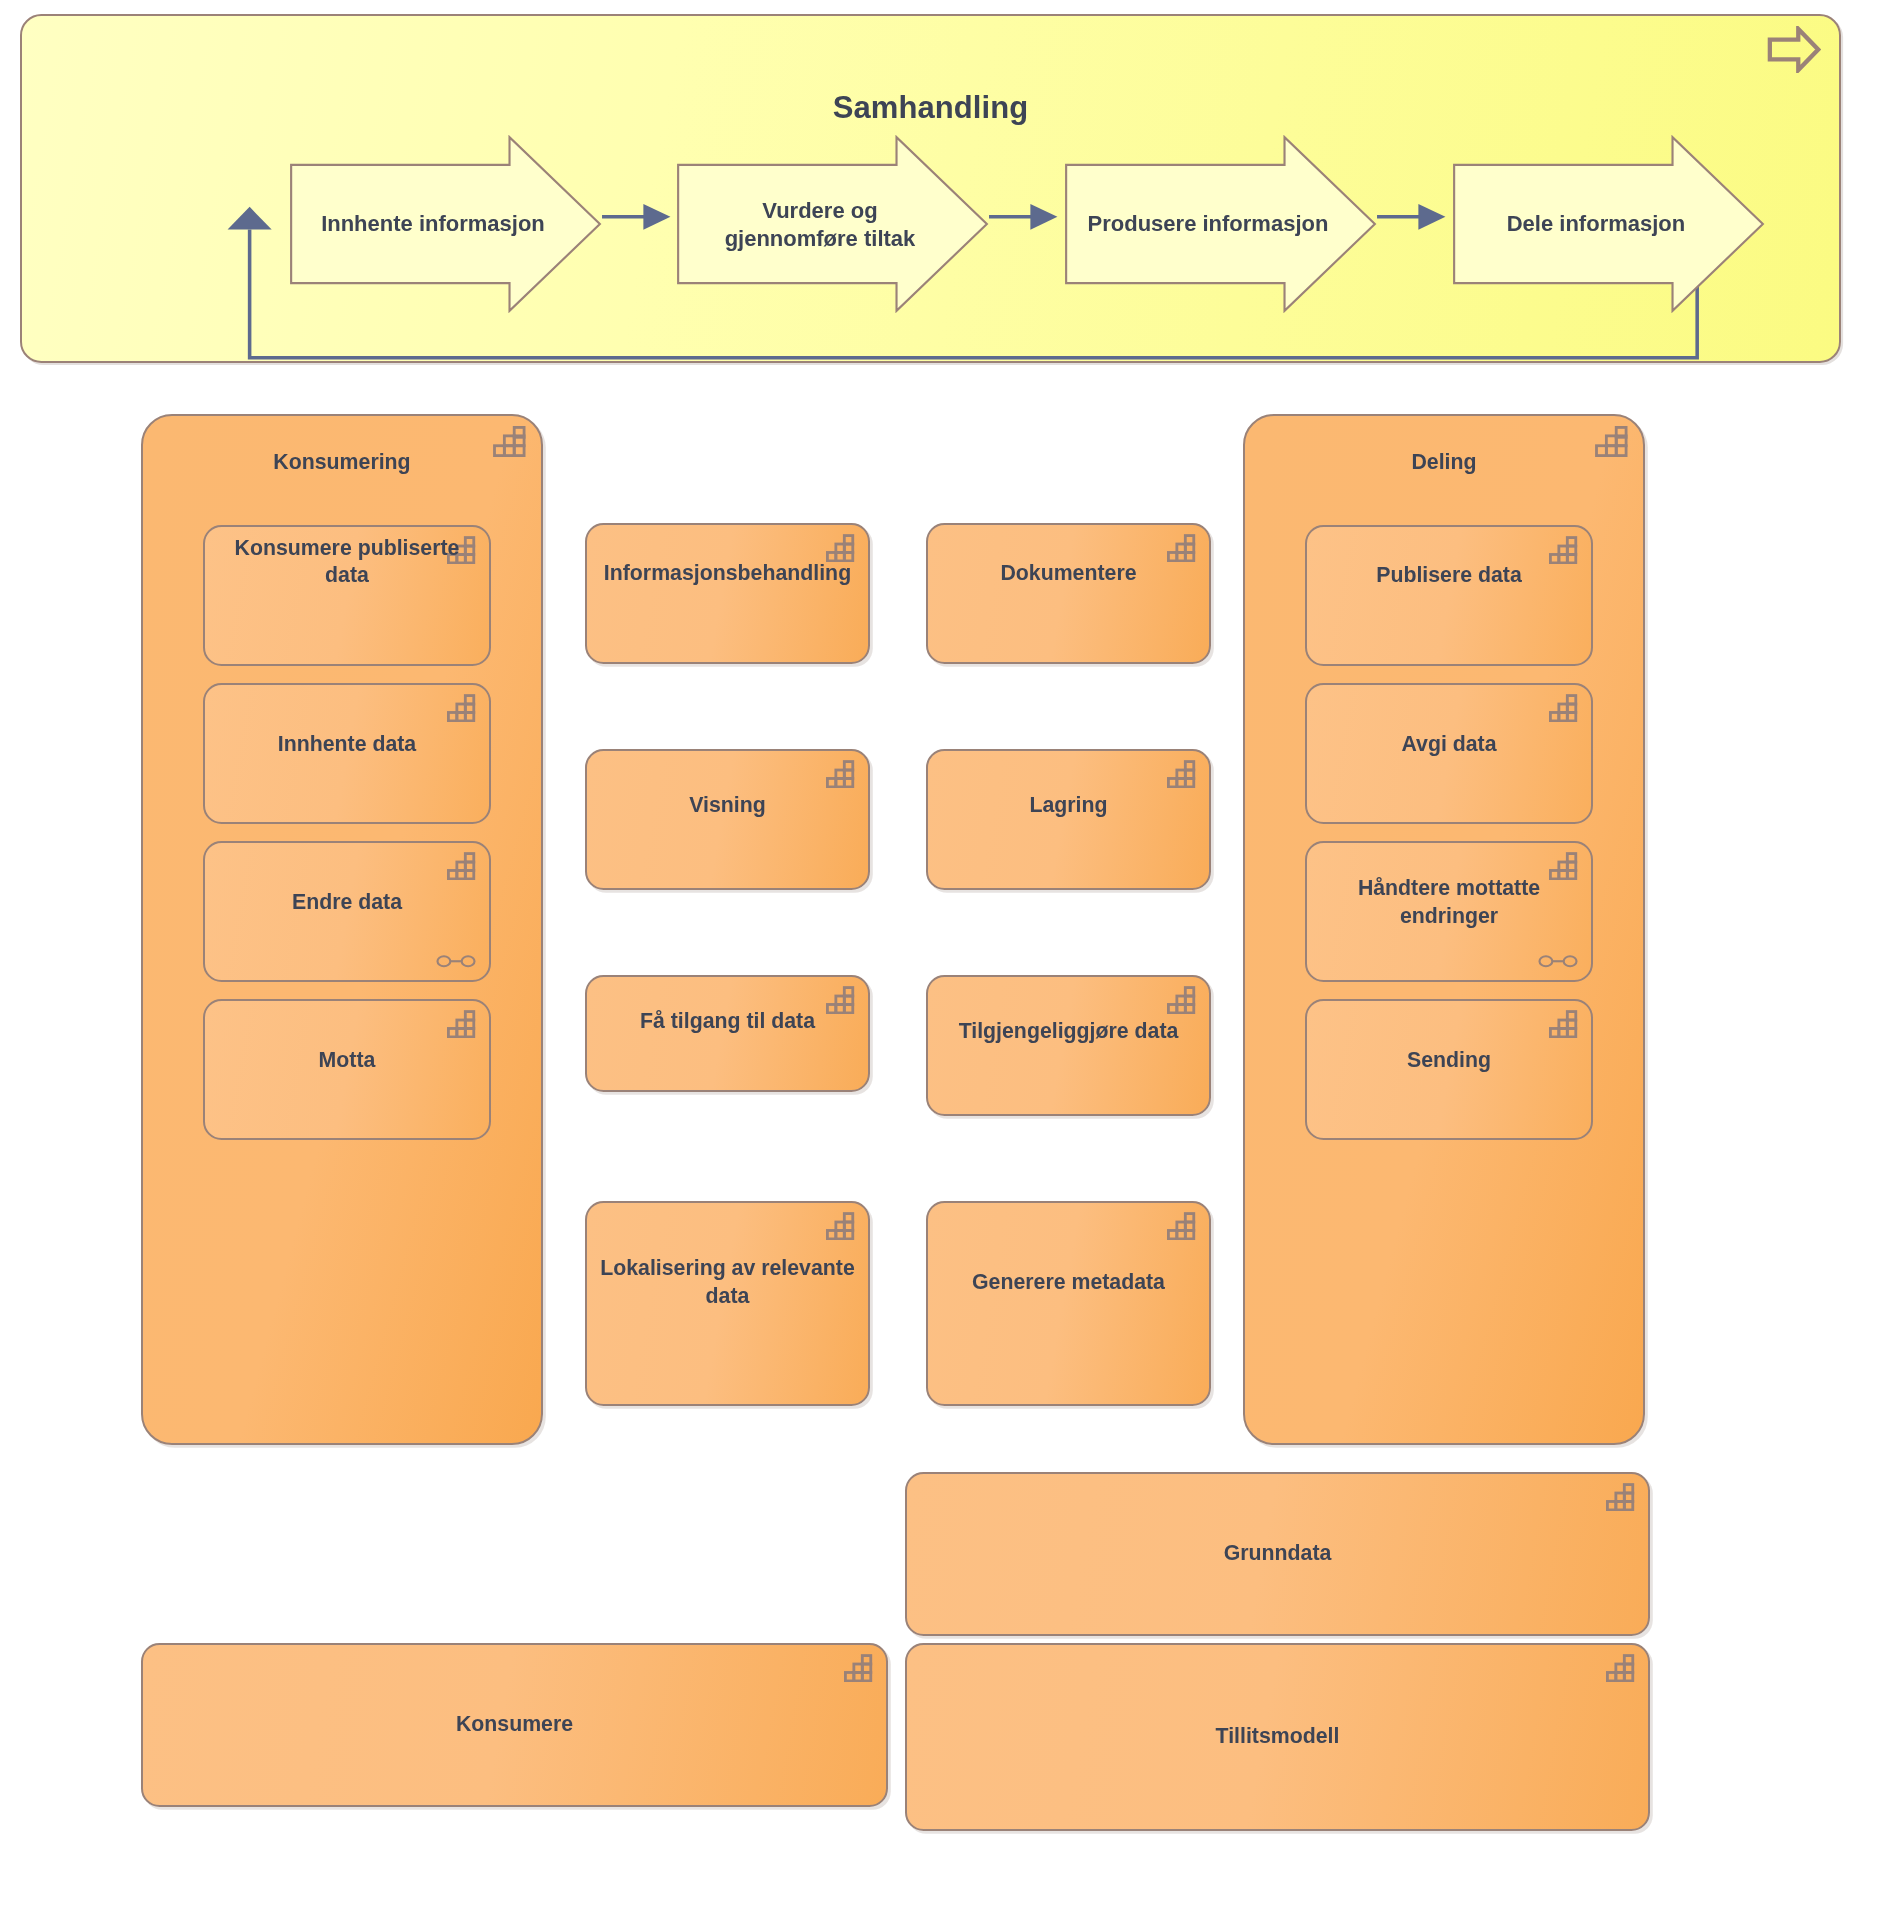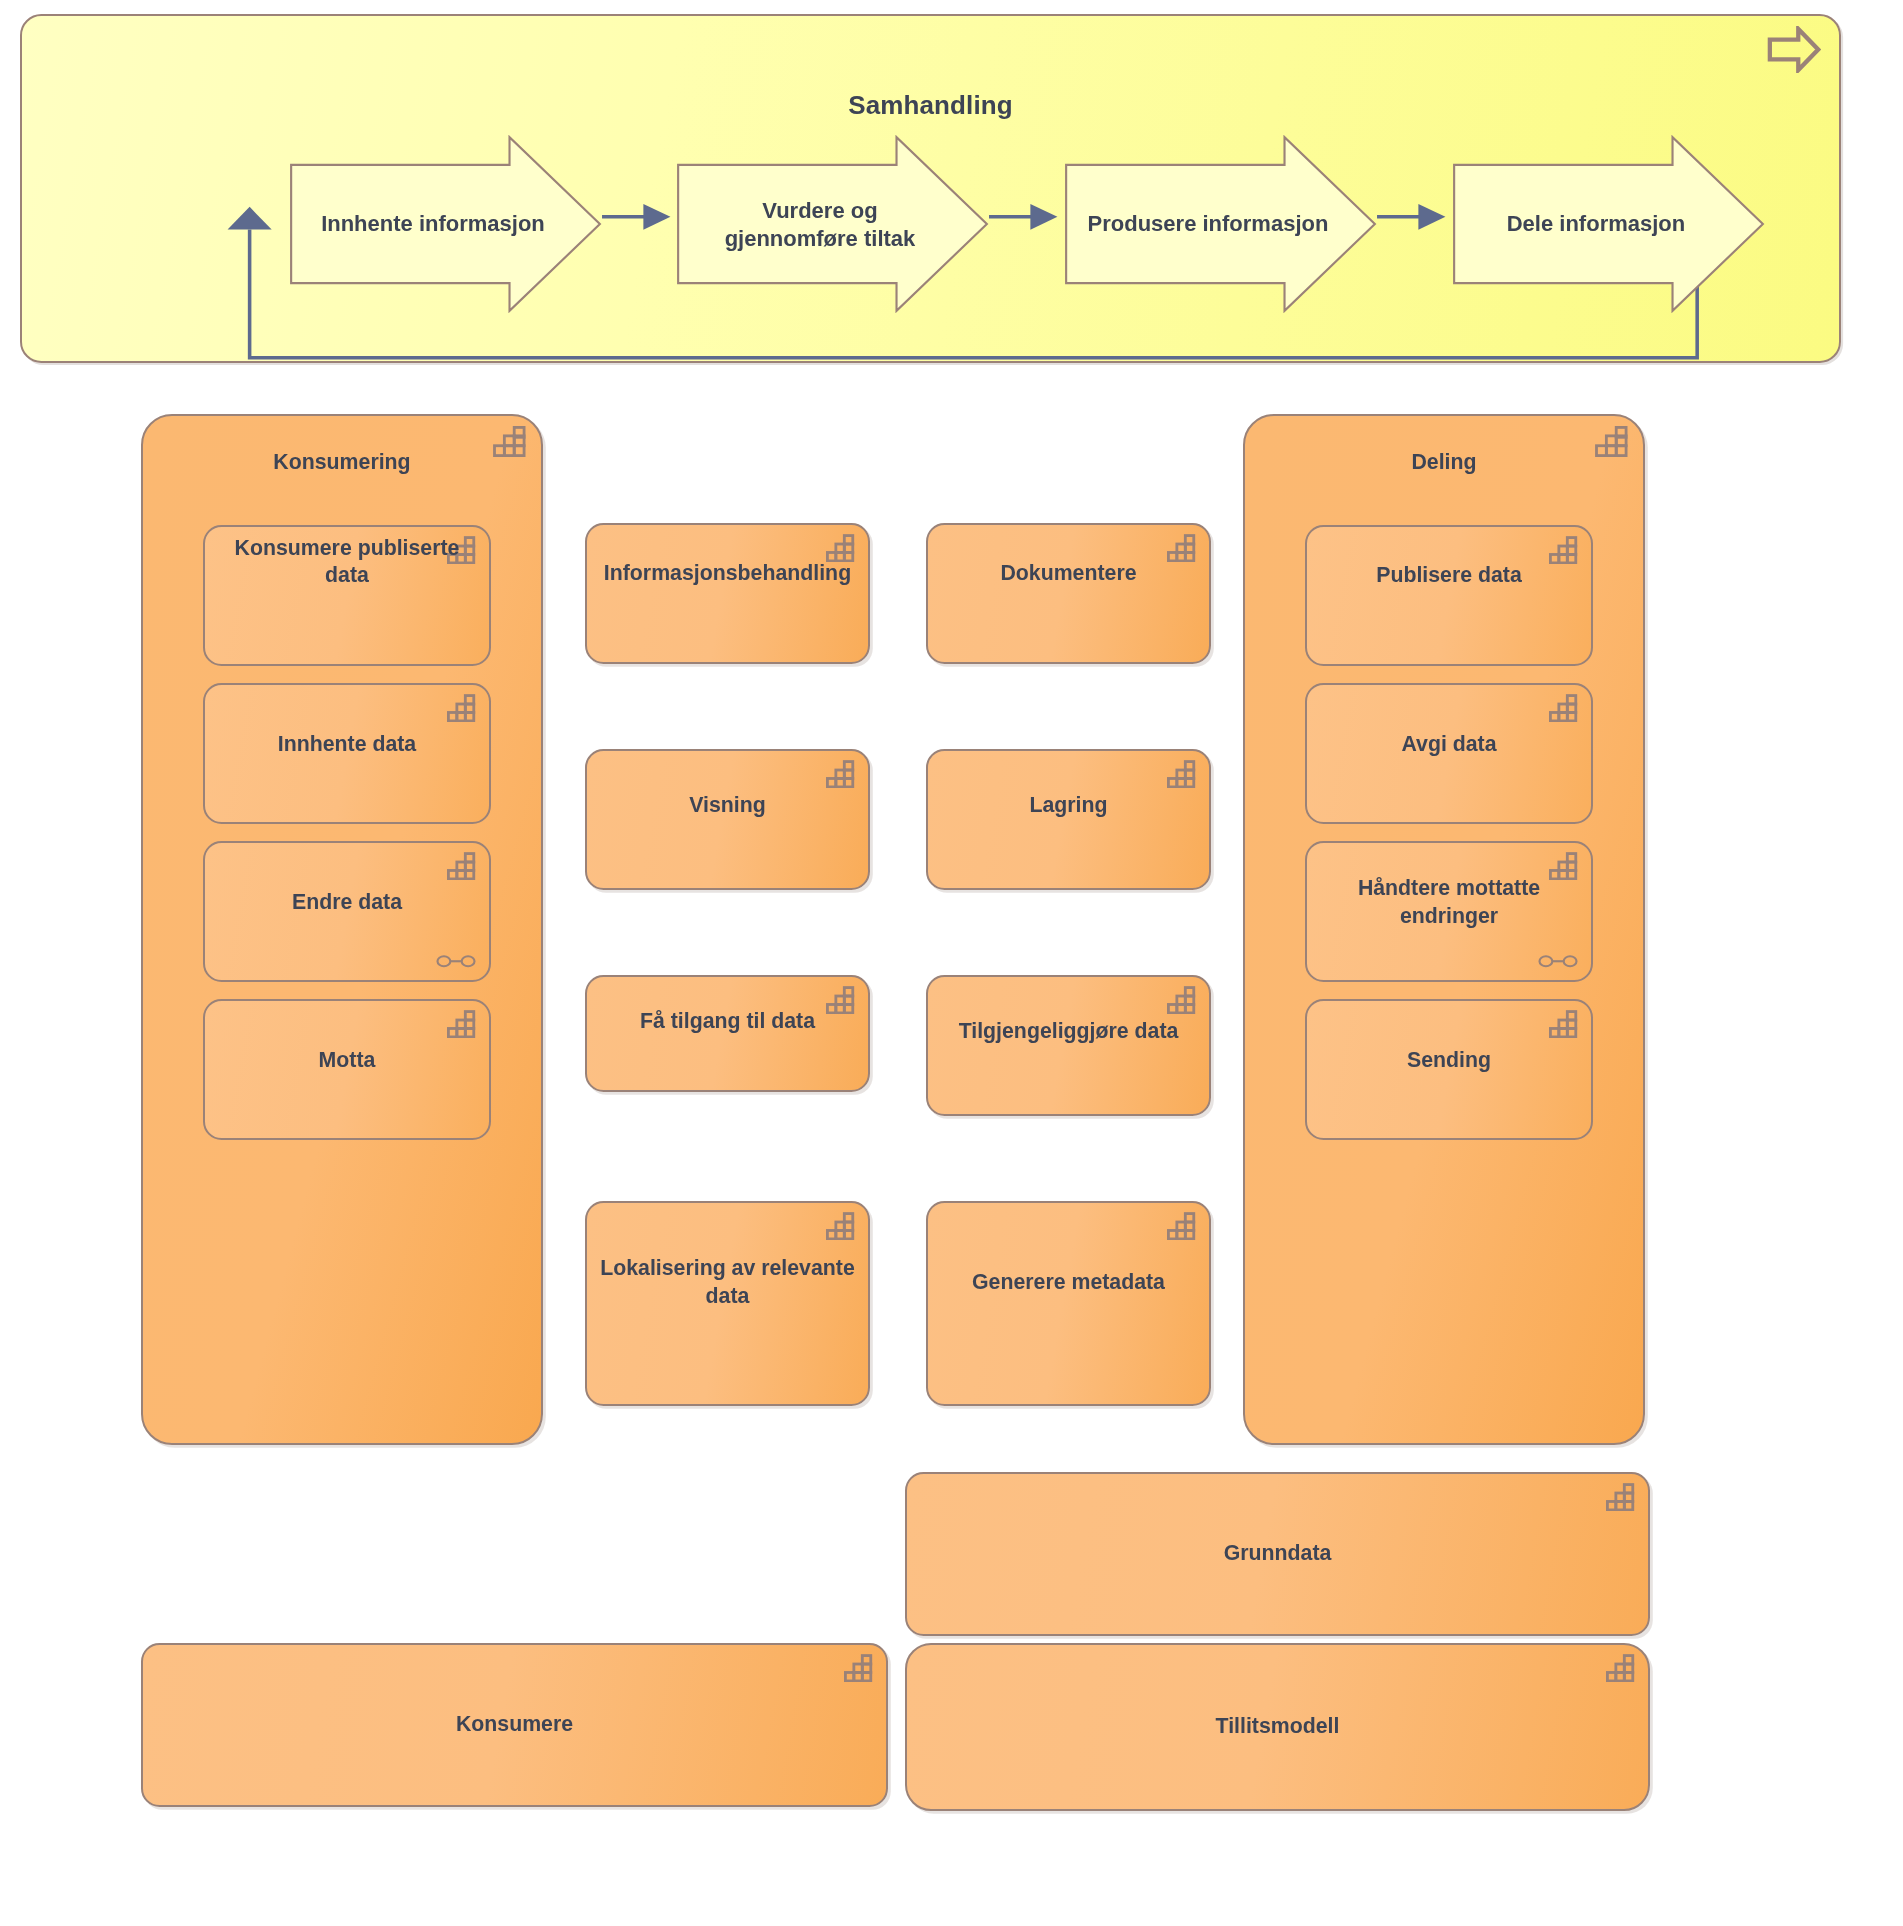--- a/index.html
+++ b/index.html
@@ -16,21 +16,21 @@
   .proc-container{
     left:20px;top:14.2px;width:1821px;height:349px;
     border:2.8px solid #9b8278;border-radius:21.3px;
     background:linear-gradient(100deg,#ffffc2 0%,#ffffb0 35%,#fbfb82 100%);
     box-shadow:2.1px 2.1px 0 rgba(120,100,90,.20);
   }
   .proc-icon{position:absolute;right:18.5px;top:10px;width:54px;height:47px;}
 
   .proc-title{
     position:absolute;left:0;right:0;top:74px;text-align:center;
-    font-size:26px;font-weight:bold;color:#3d4455;letter-spacing:0.1px;
+    font-size:31px;font-weight:bold;color:#3d4455;letter-spacing:0.1px;
   }
 
   
   .step{position:absolute;height:178px;}
   .step svg{position:absolute;left:0;top:0;width:100%;height:100%;}
   .step .lbl{
     position:absolute;left:6%;right:14%;top:50%;
     transform:translateY(-50%);
     text-align:center;font-size:22px;font-weight:bold;
     color:#3d4455;line-height:1.25;
@@ -378,21 +378,21 @@
       <rect x="2" y="26" width="12" height="12" fill="none" stroke="#9a8278" stroke-width="4"></rect>
       <rect x="14" y="26" width="12" height="12" fill="none" stroke="#9a8278" stroke-width="4"></rect>
       <rect x="26" y="26" width="12" height="12" fill="none" stroke="#9a8278" stroke-width="4"></rect>
       <rect x="14" y="14" width="12" height="12" fill="none" stroke="#9a8278" stroke-width="4"></rect>
       <rect x="26" y="14" width="12" height="12" fill="none" stroke="#9a8278" stroke-width="4"></rect>
       <rect x="26" y="2" width="12" height="12" fill="none" stroke="#9a8278" stroke-width="4"></rect>
     </svg>
     <div class="lbl">Konsumere</div>
   </div>
 
-  <div class="node cap wide" style="left:905px;top:1643px;width:745px;height:168px;border-radius:26px;">
+  <div class="node cap wide" style="left:905px;top:1643px;width:745px;height:188px;">
     <svg class="cap-icon" viewBox="0 0 44 40">
       <rect x="2" y="26" width="12" height="12" fill="none" stroke="#9a8278" stroke-width="4"></rect>
       <rect x="14" y="26" width="12" height="12" fill="none" stroke="#9a8278" stroke-width="4"></rect>
       <rect x="26" y="26" width="12" height="12" fill="none" stroke="#9a8278" stroke-width="4"></rect>
       <rect x="14" y="14" width="12" height="12" fill="none" stroke="#9a8278" stroke-width="4"></rect>
       <rect x="26" y="14" width="12" height="12" fill="none" stroke="#9a8278" stroke-width="4"></rect>
       <rect x="26" y="2" width="12" height="12" fill="none" stroke="#9a8278" stroke-width="4"></rect>
     </svg>
     <div class="lbl">Tillitsmodell</div>
   </div>

